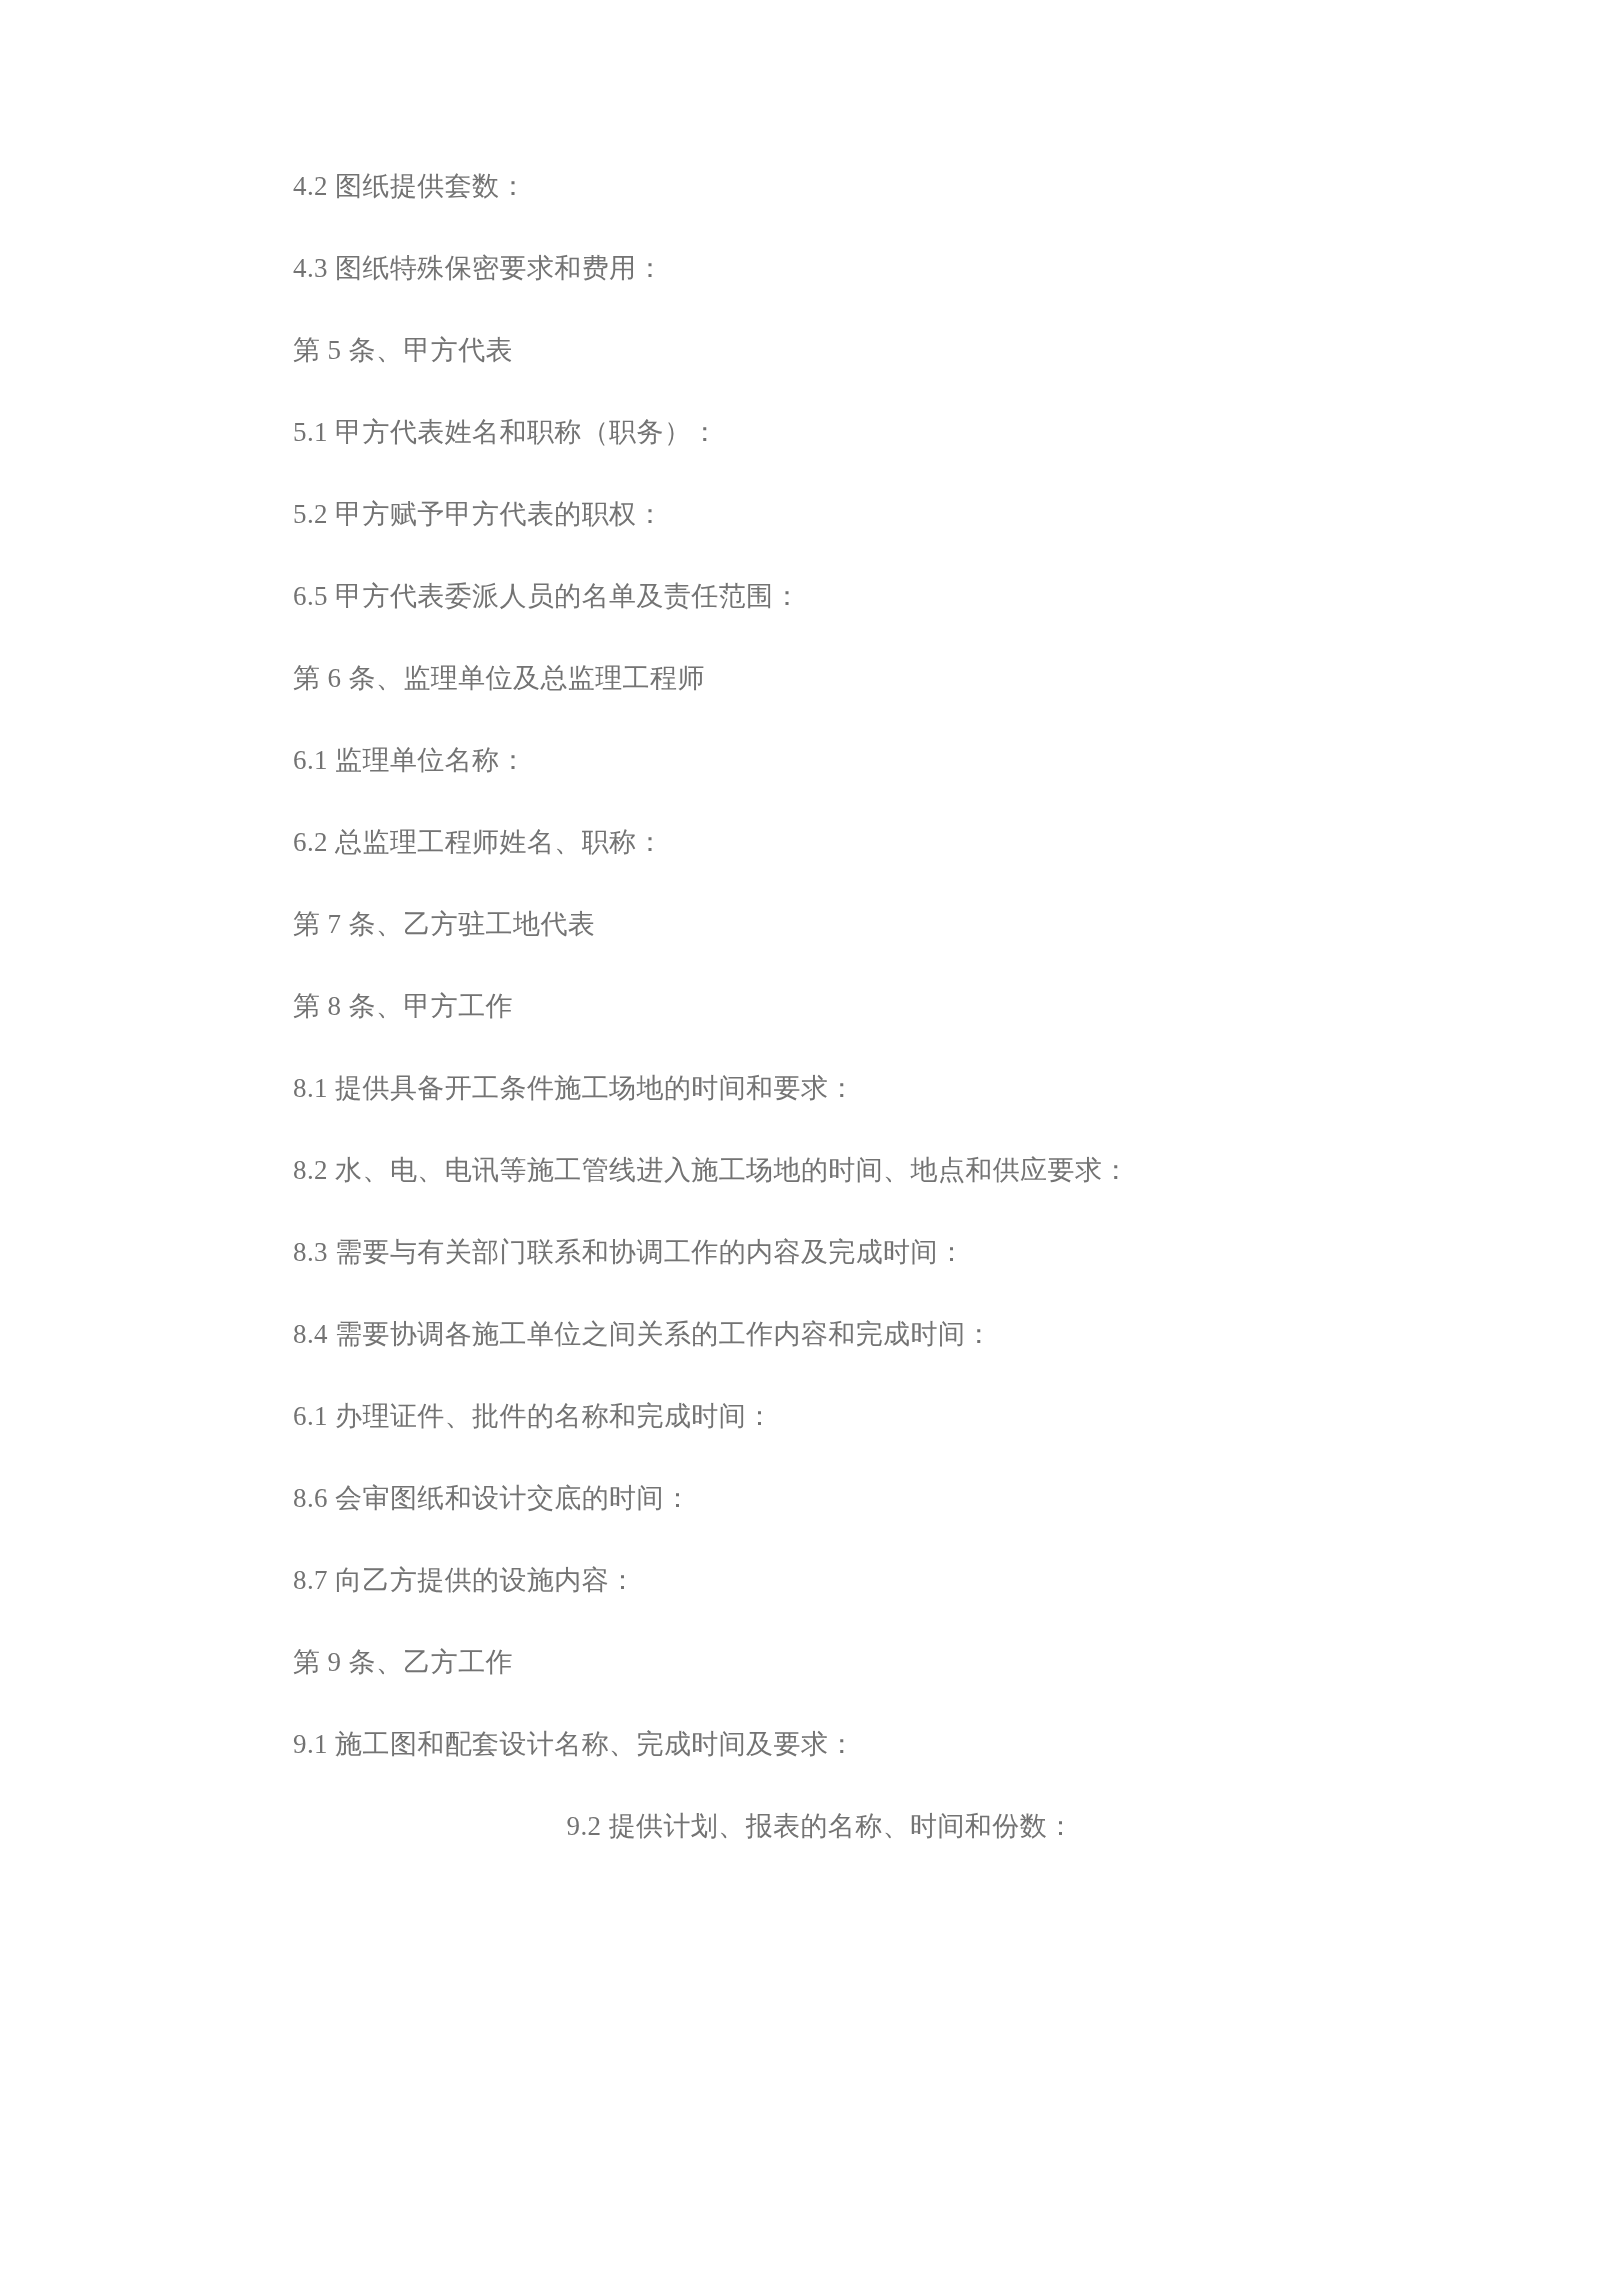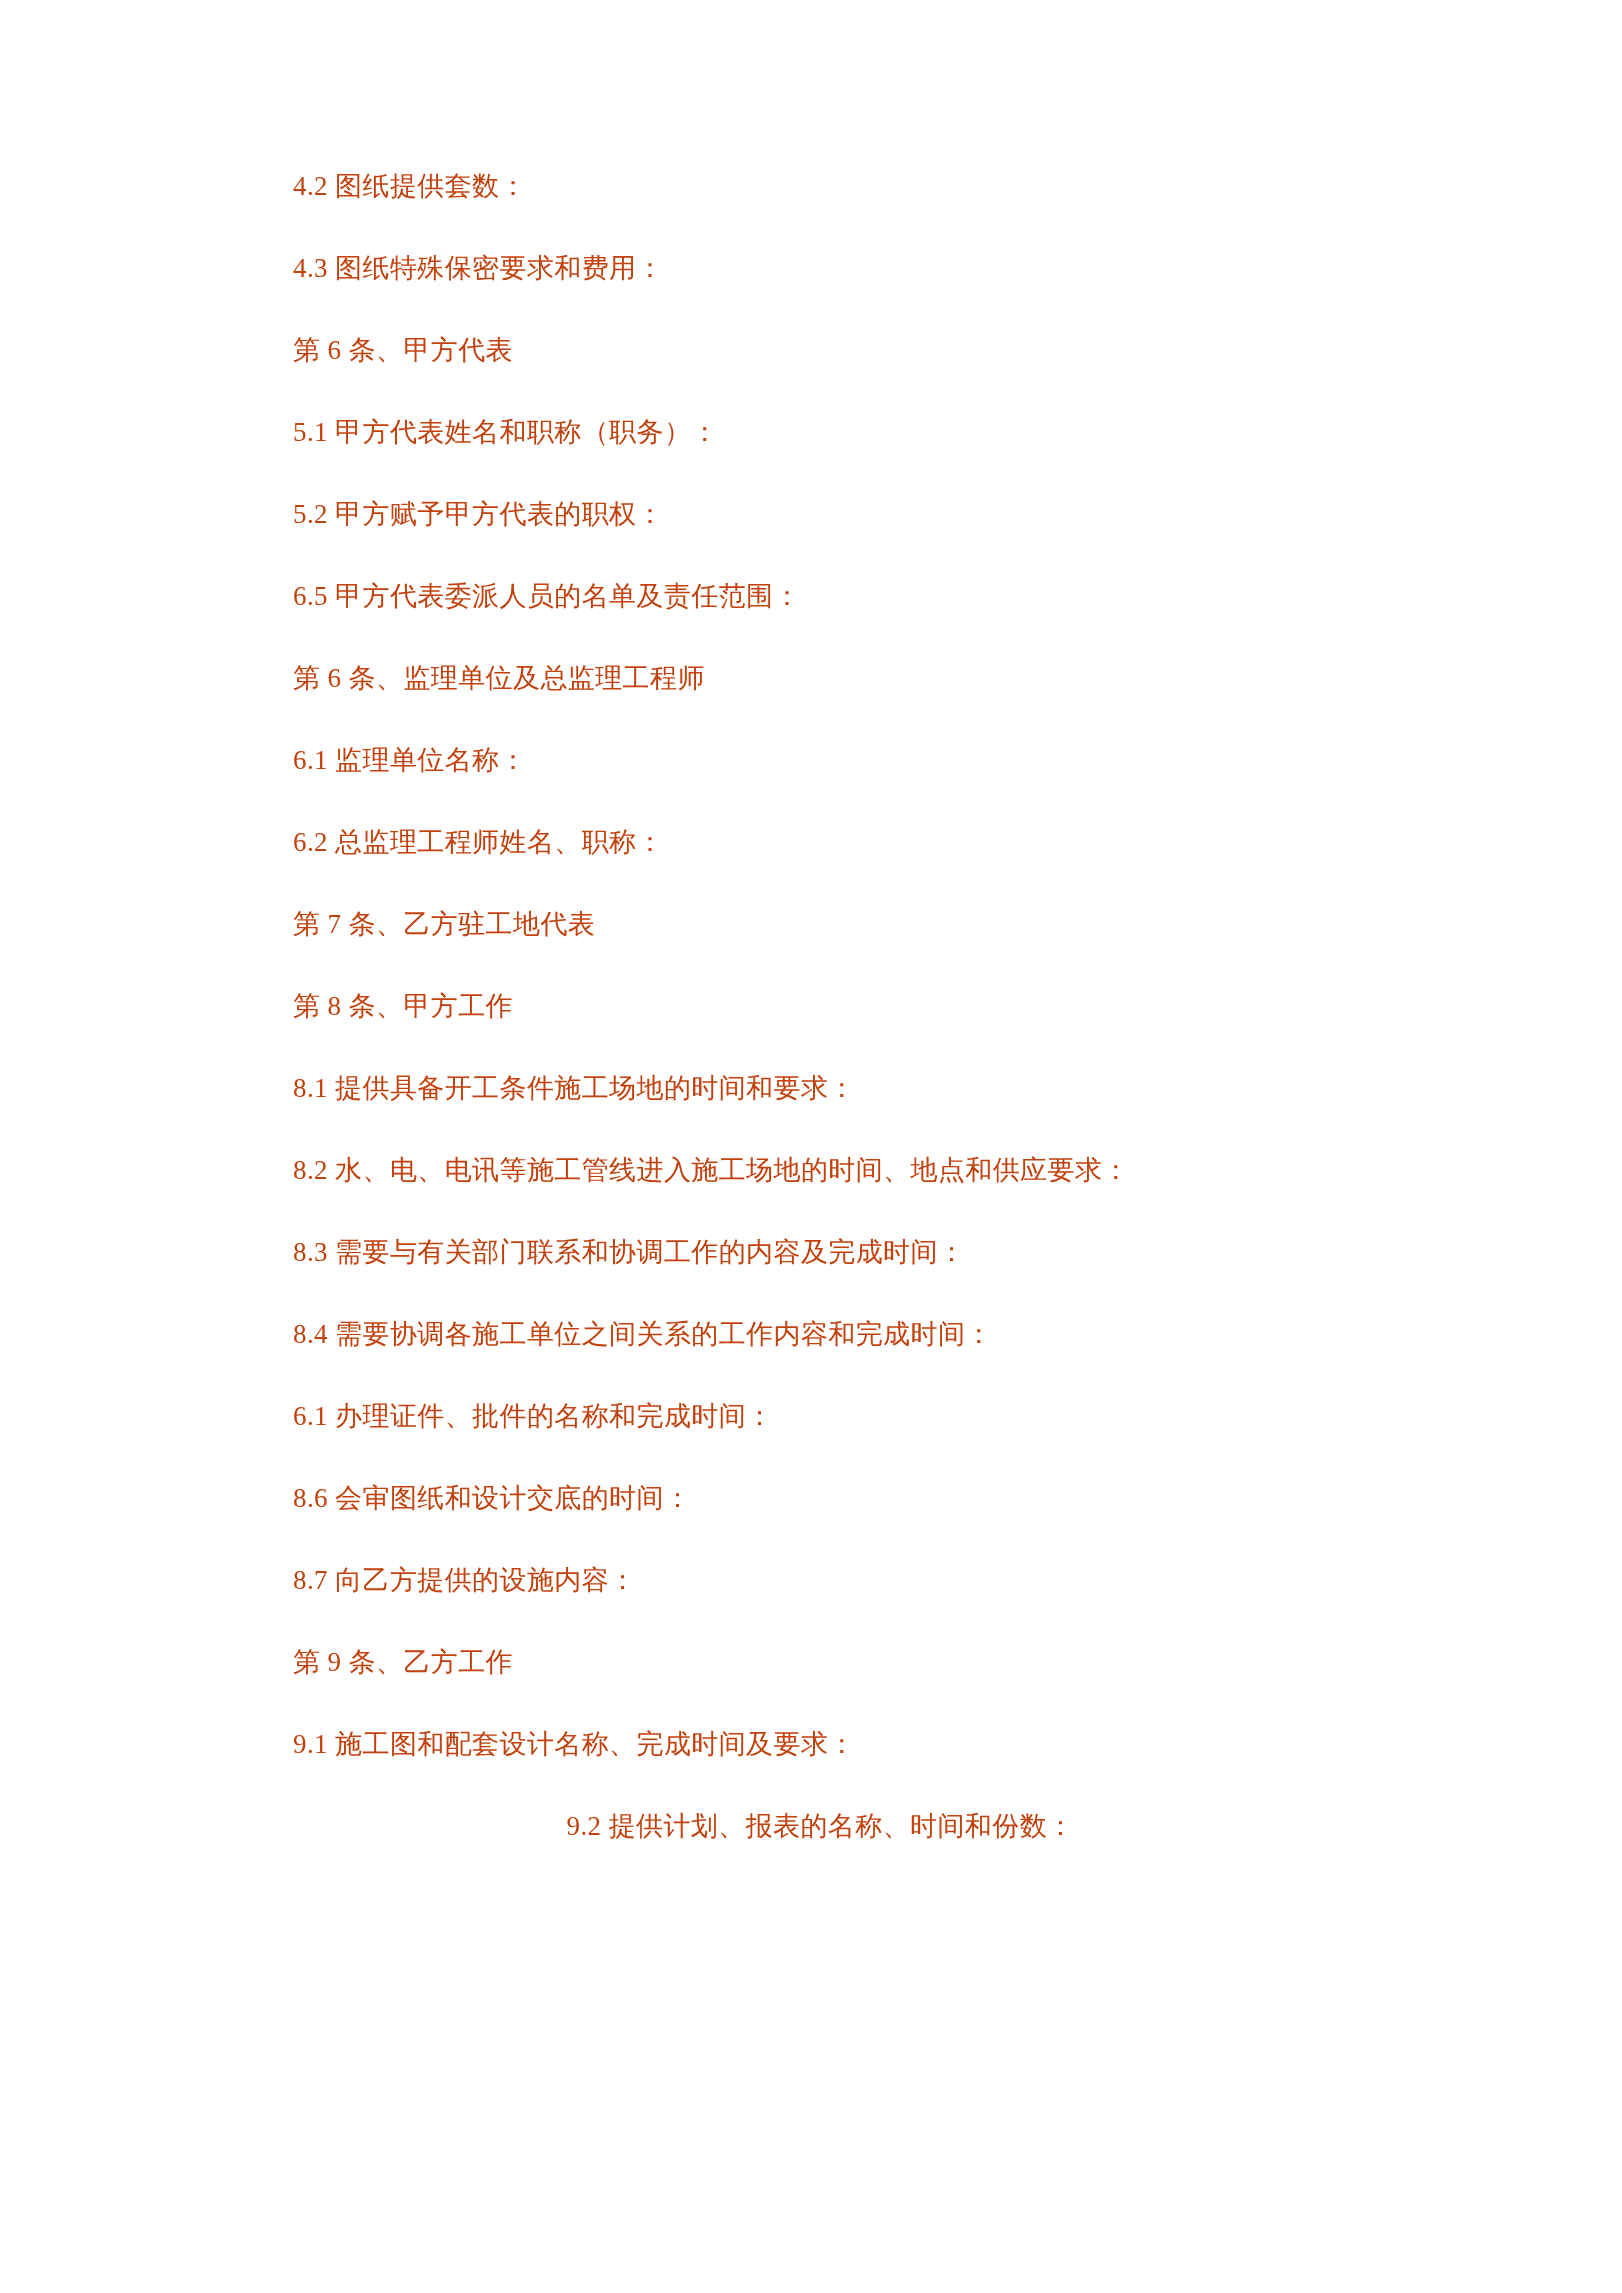--- a/index.html
+++ b/index.html
@@ -24,35 +24,35 @@
     left: 293px;
     top: 173px;
     width: 1055px;
   }
   .para {
     font-size: 27px;
     line-height: 1.0;
     margin: 0 0 55px 0;
     white-space: pre-wrap;
     letter-spacing: 0.4px;
-    color: #c2410c;
+    color: #737373;
   }
   .para:last-child {
     margin-bottom: 0;
     text-align: center;
   }
 </style>
 </head>
 <body>
 
 <div class="page">
   <div class="content">
     <p class="para">4.2 图纸提供套数：</p>
     <p class="para">4.3 图纸特殊保密要求和费用：</p>
-    <p class="para">第 6 条、甲方代表</p>
+    <p class="para">第 5 条、甲方代表</p>
     <p class="para">5.1 甲方代表姓名和职称（职务）：</p>
     <p class="para">5.2 甲方赋予甲方代表的职权：</p>
     <p class="para">6.5 甲方代表委派人员的名单及责任范围：</p>
     <p class="para">第 6 条、监理单位及总监理工程师</p>
     <p class="para">6.1 监理单位名称：</p>
     <p class="para">6.2 总监理工程师姓名、职称：</p>
     <p class="para">第 7 条、乙方驻工地代表</p>
     <p class="para">第 8 条、甲方工作</p>
     <p class="para">8.1 提供具备开工条件施工场地的时间和要求：</p>
     <p class="para">8.2 水、电、电讯等施工管线进入施工场地的时间、地点和供应要求：</p>

